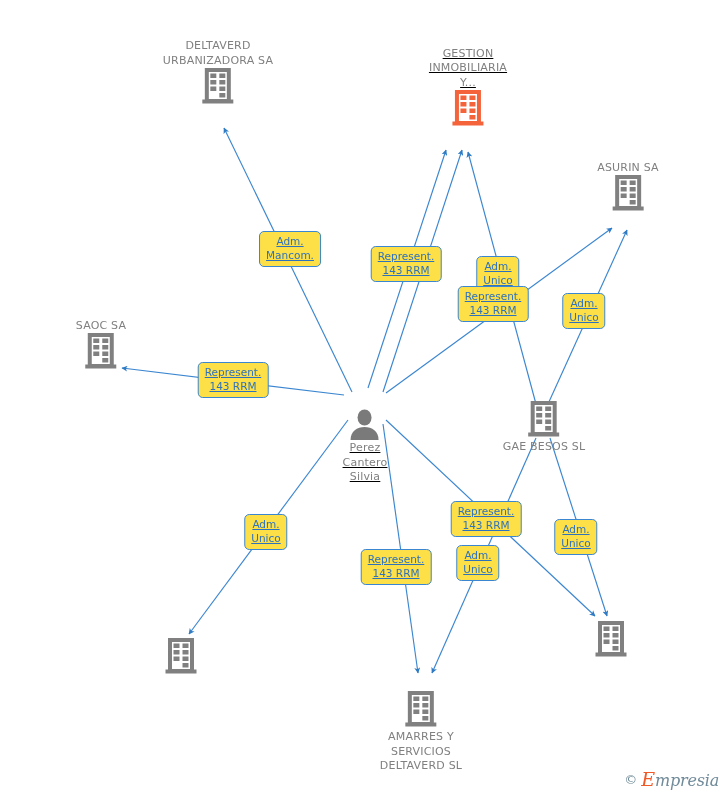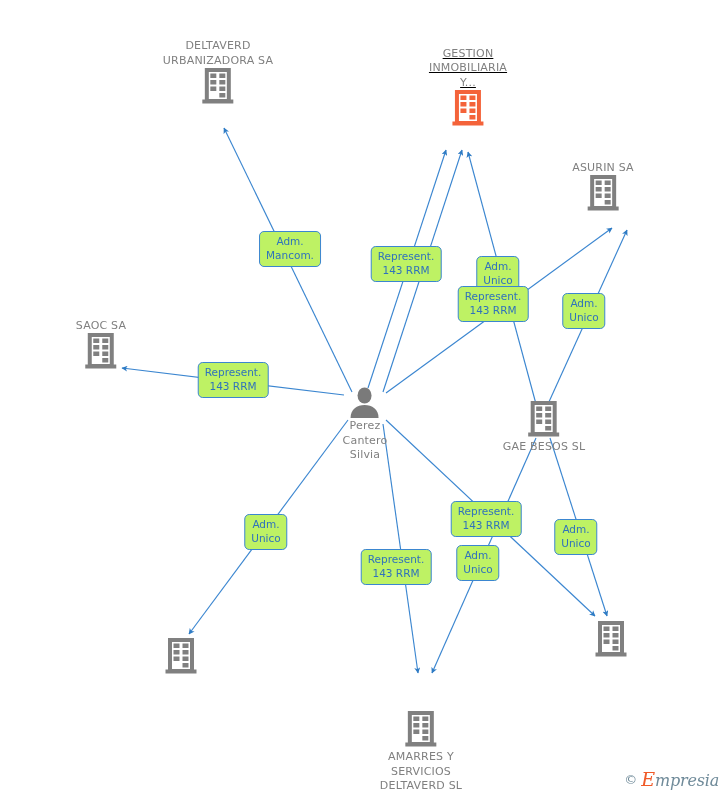--- a/index.html
+++ b/index.html
@@ -41,30 +41,31 @@
   .node-label.below {
     margin-top: 1px;
   }
   .node-icon {
     display: block;
     margin: 0 auto;
   }
   .edge-label {
     position: absolute;
     transform: translate(-50%, -50%);
-    background: #bef264;
+    background: #fde047;
     border: 1px solid #3b86d0;
     border-radius: 5px;
     color: #2f72bc;
     font-size: 10.5px;
     line-height: 13.5px;
     padding: 3px 6px 4px 6px;
     text-align: center;
     white-space: nowrap;
     box-sizing: border-box;
+    text-decoration: underline;
   }
   .edge-label span {
     display: block;
   }
   #watermark {
     position: absolute;
     right: 9px;
     bottom: 5px;
     display: flex;
     align-items: center;
@@ -147,21 +148,21 @@
             <rect x="9.5" y="5.5" width="6" height="4.5" fill="#f4633a"></rect>
             <rect x="18.5" y="5.5" width="6" height="4.5" fill="#f4633a"></rect>
             <rect x="9.5" y="12" width="6" height="4.5" fill="#f4633a"></rect>
             <rect x="18.5" y="12" width="6" height="4.5" fill="#f4633a"></rect>
             <rect x="9.5" y="18.5" width="6" height="4.5" fill="#f4633a"></rect>
             <rect x="18.5" y="18.5" width="6" height="4.5" fill="#f4633a"></rect>
             <rect x="18.5" y="25" width="6" height="4.5" fill="#f4633a"></rect>
           </svg>
         </div>
       </div>
-      <div class="node" style="left: 603px; top: 160.5px;">
+      <div class="node" style="left: 628px; top: 160.5px;">
         <div class="node-label">
           <div>ASURIN SA</div>
         </div>
         <div>
           <svg width="34" height="38" viewBox="0 0 34 38" class="node-icon">
             <path d="M6 2 H28 V33 H6 Z M6 2" fill="none" stroke="#808080" stroke-width="4"></path>
             <rect x="1.5" y="31.5" width="31" height="4" fill="#808080"></rect>
             <rect x="9.5" y="5.5" width="6" height="4.5" fill="#808080"></rect>
             <rect x="18.5" y="5.5" width="6" height="4.5" fill="#808080"></rect>
             <rect x="9.5" y="12" width="6" height="4.5" fill="#808080"></rect>
@@ -183,21 +184,21 @@
             <rect x="9.5" y="5.5" width="6" height="4.5" fill="#808080"></rect>
             <rect x="18.5" y="5.5" width="6" height="4.5" fill="#808080"></rect>
             <rect x="9.5" y="12" width="6" height="4.5" fill="#808080"></rect>
             <rect x="18.5" y="12" width="6" height="4.5" fill="#808080"></rect>
             <rect x="9.5" y="18.5" width="6" height="4.5" fill="#808080"></rect>
             <rect x="18.5" y="18.5" width="6" height="4.5" fill="#808080"></rect>
             <rect x="18.5" y="25" width="6" height="4.5" fill="#808080"></rect>
           </svg>
         </div>
       </div>
-      <div class="node" style="left: 365px; top: 386px;">
+      <div class="node" style="left: 365px; top: 408px; text-decoration: underline;">
         <div>
           <svg width="34" height="32" viewBox="0 0 34 32" class="node-icon">
             <ellipse cx="17" cy="9.5" rx="7" ry="8" fill="#7a7a7a"></ellipse>
             <path d="M3 32 C3 23 9.5 19 17 19 C24.5 19 31 23 31 32 Z" fill="#7a7a7a"></path>
           </svg>
         </div>
         <div class="node-label below">
           <div>Perez</div>
           <div>Cantero</div>
           <div>Silvia</div>
@@ -229,21 +230,21 @@
             <rect x="9.5" y="5.5" width="6" height="4.5" fill="#808080"></rect>
             <rect x="18.5" y="5.5" width="6" height="4.5" fill="#808080"></rect>
             <rect x="9.5" y="12" width="6" height="4.5" fill="#808080"></rect>
             <rect x="18.5" y="12" width="6" height="4.5" fill="#808080"></rect>
             <rect x="9.5" y="18.5" width="6" height="4.5" fill="#808080"></rect>
             <rect x="18.5" y="18.5" width="6" height="4.5" fill="#808080"></rect>
             <rect x="18.5" y="25" width="6" height="4.5" fill="#808080"></rect>
           </svg>
         </div>
       </div>
-      <div class="node" style="left: 421px; top: 711px;">
+      <div class="node" style="left: 421px; top: 691px;">
         <div>
           <svg width="34" height="38" viewBox="0 0 34 38" class="node-icon">
             <path d="M6 2 H28 V33 H6 Z M6 2" fill="none" stroke="#808080" stroke-width="4"></path>
             <rect x="1.5" y="31.5" width="31" height="4" fill="#808080"></rect>
             <rect x="9.5" y="5.5" width="6" height="4.5" fill="#808080"></rect>
             <rect x="18.5" y="5.5" width="6" height="4.5" fill="#808080"></rect>
             <rect x="9.5" y="12" width="6" height="4.5" fill="#808080"></rect>
             <rect x="18.5" y="12" width="6" height="4.5" fill="#808080"></rect>
             <rect x="9.5" y="18.5" width="6" height="4.5" fill="#808080"></rect>
             <rect x="18.5" y="18.5" width="6" height="4.5" fill="#808080"></rect>

